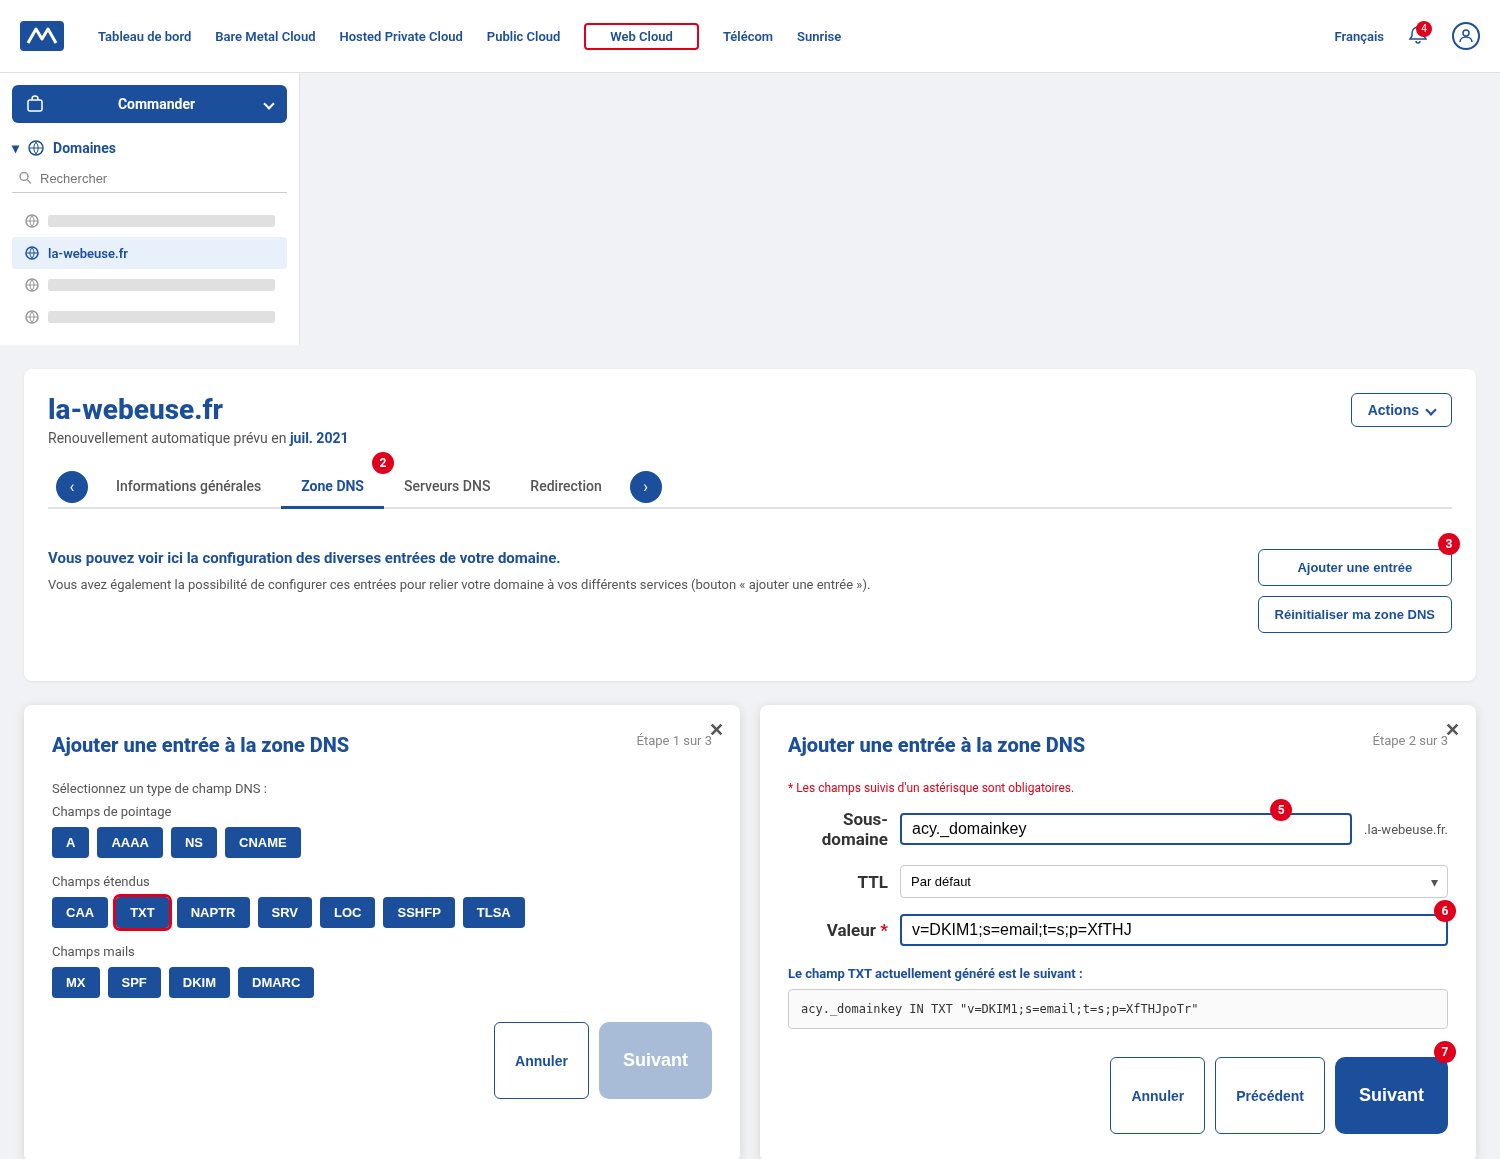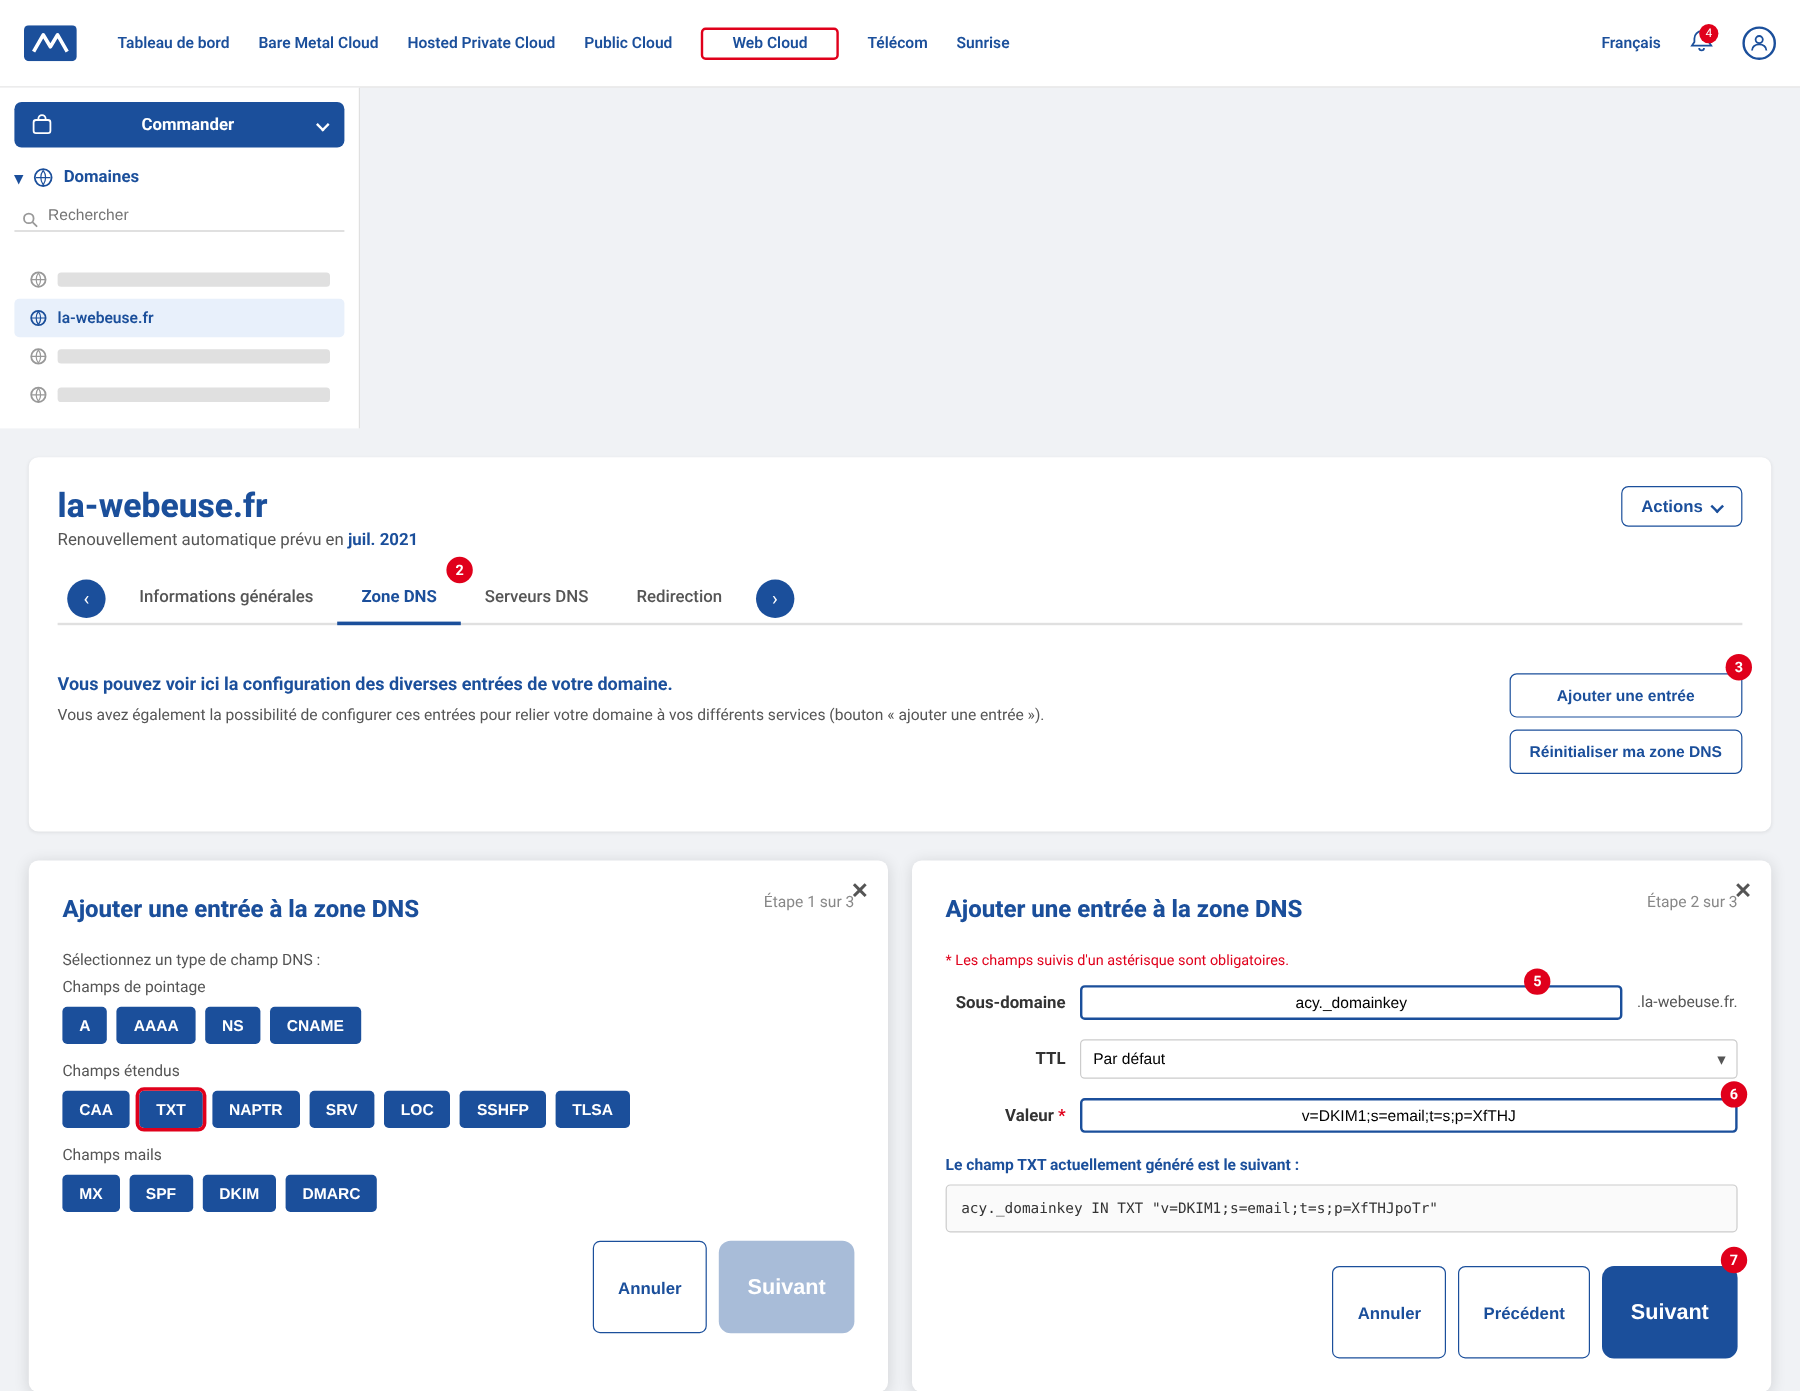--- a/index.html
+++ b/index.html
@@ -18,21 +18,21 @@
     .nav-user { width: 28px; height: 28px; border: 2px solid #1b4f9b; border-radius: 50%; display: flex; align-items: center; justify-content: center; cursor: pointer; color: #1b4f9b; }
 
     
     .main-layout { display: flex; min-height: calc(100vh - 60px); flex-direction: column; }
 
     
     .sidebar { width: 300px; background: #fff; border-right: 1px solid #e0e0e0; padding: 12px 0; flex-shrink: 0; }
     .sidebar-commander { background: #1b4f9b; color: #fff; margin: 0 12px 16px; border-radius: 6px; padding: 10px 14px; display: flex; align-items: center; justify-content: space-between; cursor: pointer; font-weight: 700; font-size: 14px; }
     .sidebar-section { padding: 0 12px; }
     .sidebar-section-header { display: flex; align-items: center; gap: 8px; font-weight: 700; color: #1b4f9b; font-size: 14px; margin-bottom: 8px; cursor: pointer; }
-    .sidebar-search { width: 100%; border: none; border-bottom: 1px solid #ccc; padding: 6px 10px 6px 28px; font-size: 13px; color: #666; background: transparent; margin-bottom: 12px; outline: none; position: relative; }
+    .sidebar-search { width: 100%; border: none; border-bottom: 1px solid #ccc; padding: 6px 10px 6px 28px; font-size: 13px; color: #666; background: transparent; outline: none; position: relative; }
     .search-wrapper { position: relative; margin-bottom: 12px; }
     .search-icon-inner { position: absolute; left: 6px; top: 50%; transform: translateY(-50%); color: #999; }
     .sidebar-item { display: flex; align-items: center; gap: 8px; padding: 8px 12px; border-radius: 4px; cursor: pointer; font-size: 13px; color: #333; }
     .sidebar-item.active { background: #e8f0fb; color: #1b4f9b; font-weight: 600; }
     .sidebar-item-placeholder { background: #e0e0e0; border-radius: 3px; height: 12px; flex: 1; }
 
     
     .content { flex: 1; padding: 24px; }
     .content-card { background: #fff; border-radius: 8px; padding: 24px; margin-bottom: 24px; box-shadow: 0 1px 3px rgba(0,0,0,0.07); }
     .content-header { display: flex; align-items: flex-start; justify-content: space-between; margin-bottom: 20px; }
@@ -66,23 +66,23 @@
     .field-group { margin-bottom: 16px; }
     .field-group-title { font-size: 13px; color: #555; margin-bottom: 8px; }
 
     
     .dns-btn-row { display: flex; flex-wrap: wrap; gap: 8px; margin-bottom: 8px; }
     .dns-btn { background: #1b4f9b; color: #fff; border: none; border-radius: 4px; padding: 8px 14px; font-weight: 700; font-size: 13px; cursor: pointer; }
     .dns-btn.selected { background: #1b4f9b; outline: 3px solid #e0001b; }
 
     
     .form-row { display: flex; align-items: center; gap: 12px; margin-bottom: 16px; }
-    .form-label { font-weight: 700; font-size: 14px; color: #333; width: 100px; text-align: right; flex-shrink: 0; }
+    .form-label { font-weight: 700; font-size: 17px; color: #333; width: 100px; text-align: right; flex-shrink: 0; }
     .form-label-required::after { content: ' *'; color: #e0001b; }
-    .form-input { flex: 1; border: 1px solid #ccc; border-radius: 4px; padding: 5px 10px; font-size: 13px; outline: none; text-align: center; }
+    .form-input { flex: 1; border: 1px solid #ccc; border-radius: 4px; padding: 5px 10px; font-size: 16px; outline: none; }
     .form-input.highlighted { border: 2px solid #1b4f9b; }
     .form-suffix { color: #555; font-size: 13px; flex-shrink: 0; }
     .select-wrapper { flex: 1; position: relative; }
     .select-wrapper select { width: 100%; border: 1px solid #ccc; border-radius: 4px; padding: 8px 30px 8px 10px; font-size: 13px; background: #fff; appearance: none; cursor: pointer; outline: none; }
     .select-arrow { position: absolute; right: 10px; top: 50%; transform: translateY(-50%); pointer-events: none; color: #555; }
 
     
     .txt-preview-label { font-weight: 700; color: #1b4f9b; font-size: 13px; margin-bottom: 8px; }
     .txt-preview-box { border: 1px solid #ccc; border-radius: 4px; padding: 12px; font-family: monospace; font-size: 12px; color: #333; background: #fafafa; word-break: break-all; margin-bottom: 20px; }
 

